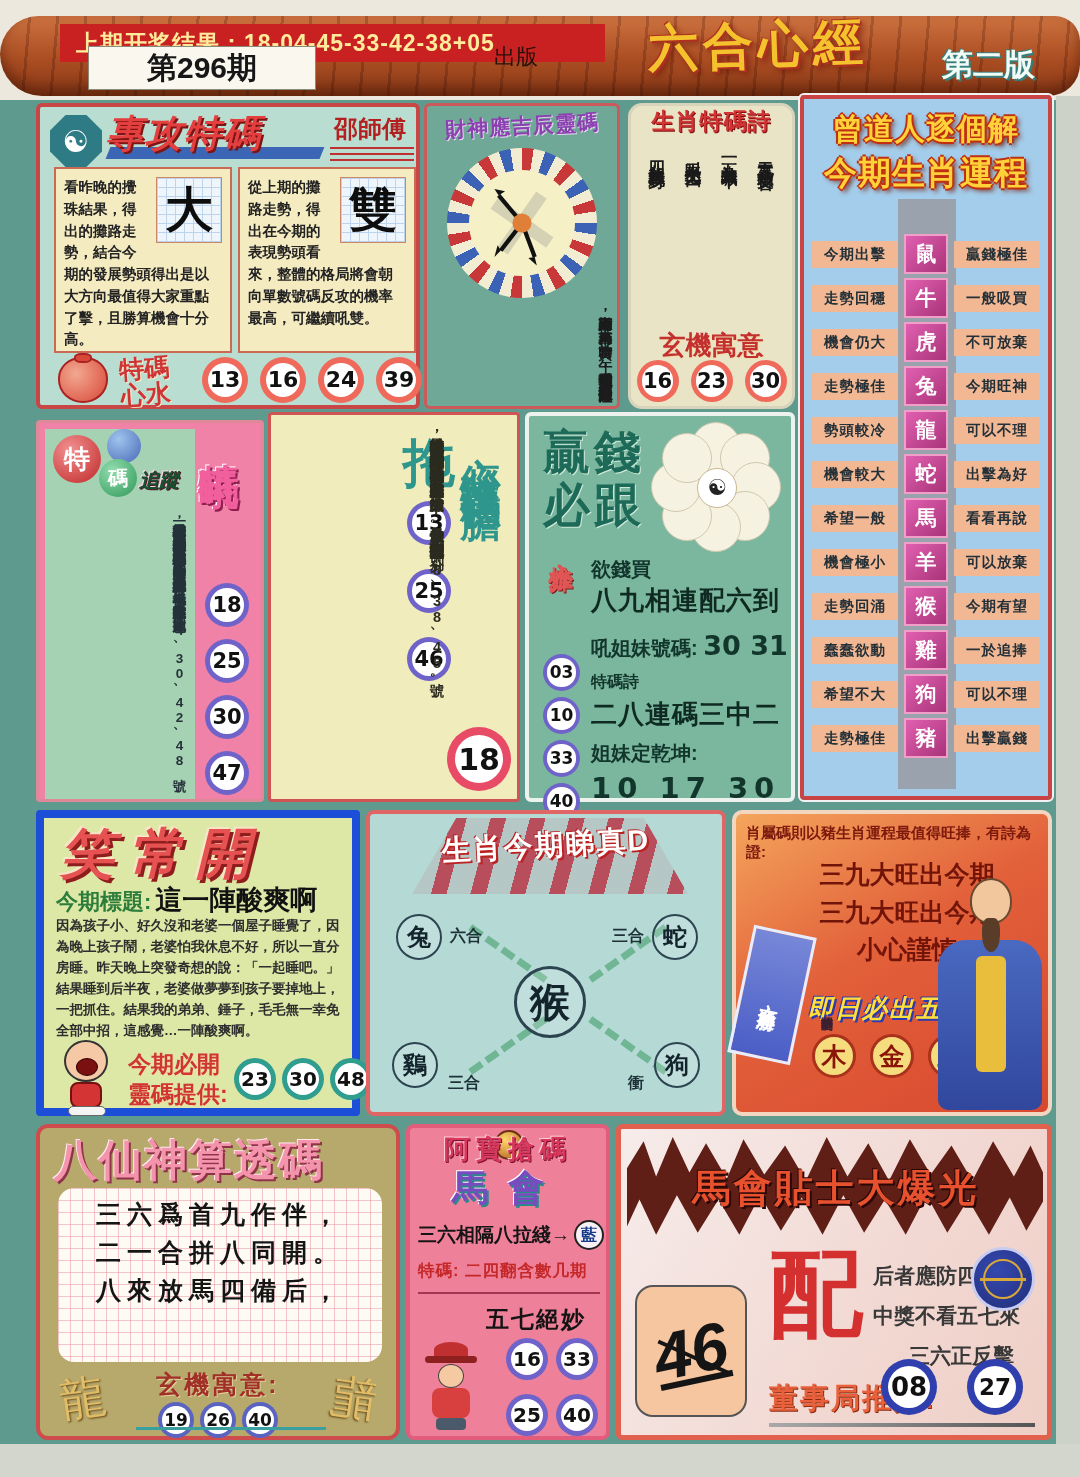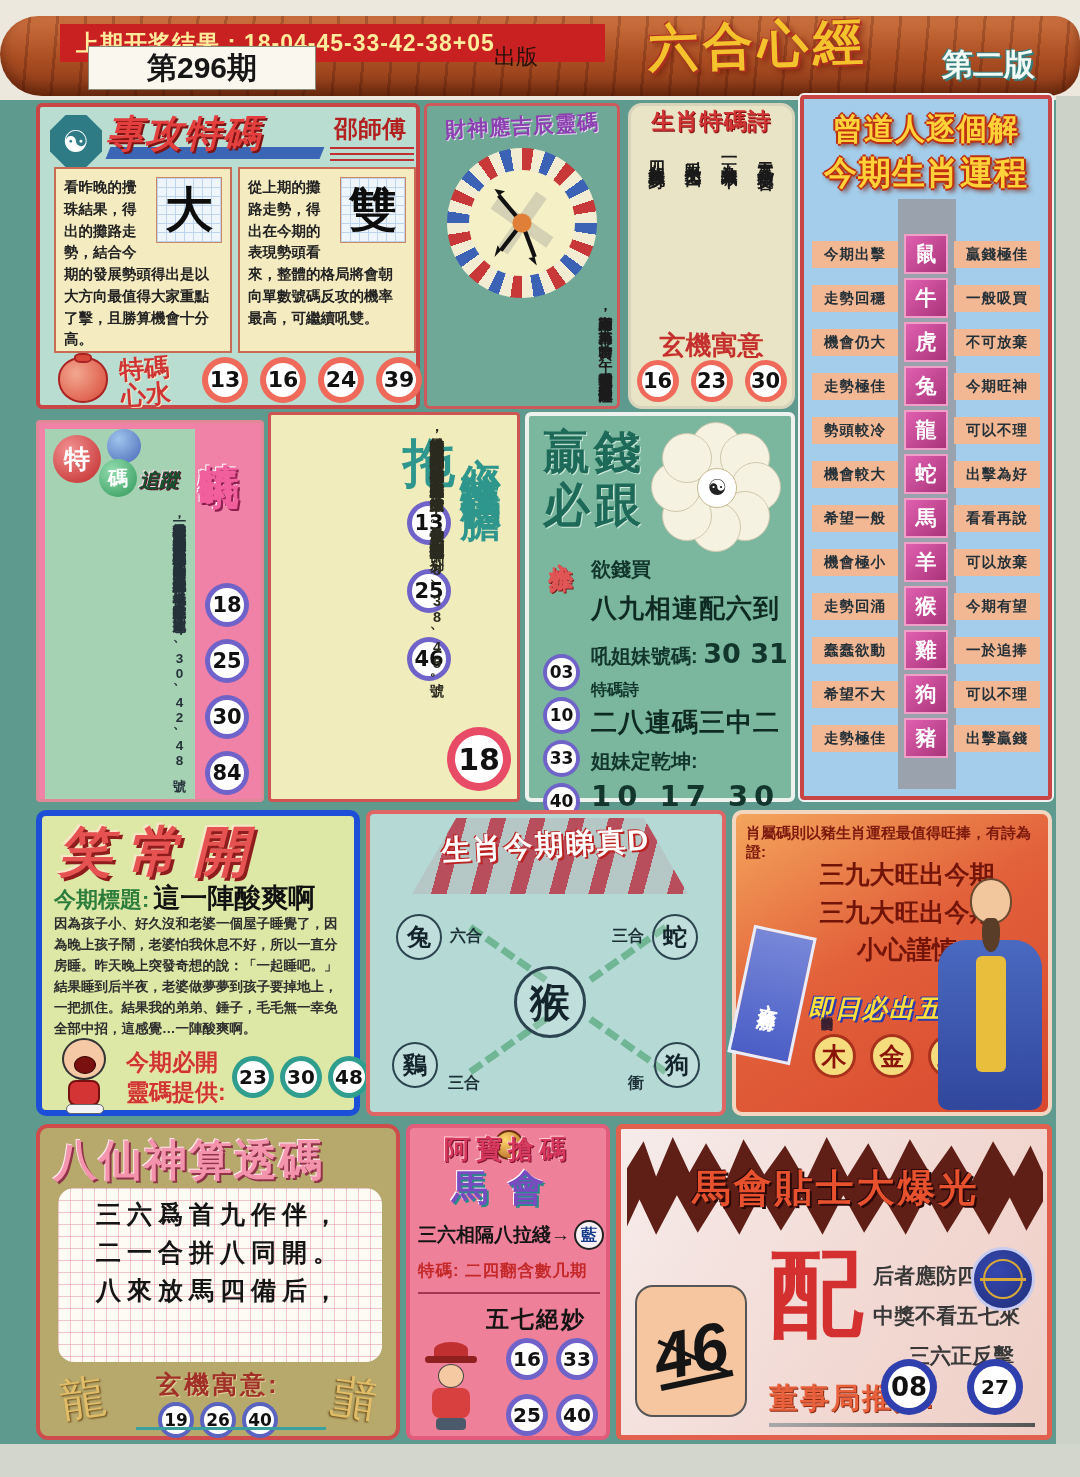--- a/index.html
+++ b/index.html
@@ -119,29 +119,29 @@
 .petal:nth-of-type(3){transform:translate(40px,0)}.petal:nth-of-type(4){transform:translate(29px,29px)}
 .petal:nth-of-type(5){transform:translate(0,40px)}.petal:nth-of-type(6){transform:translate(-29px,29px)}
 .petal:nth-of-type(7){transform:translate(-40px,0)}.petal:nth-of-type(8){transform:translate(-29px,-29px)}
 .fcenter{position:absolute;left:46px;top:46px;width:40px;height:40px;border-radius:50%;background:#fff;
   border:1px solid #c8b890;font-size:22px;color:#222}
 .g-side{left:16px;top:128px;height:112px;font-size:24px;font-weight:900;color:#e05555;letter-spacing:2px;
   text-shadow:1px 1px 0 #7a1a1a}
 .g-balls{left:14px;top:238px;display:flex;flex-direction:column;gap:6px}
 .g-content{left:62px;top:140px;width:198px;color:#12352c}
 .g-l1{font-size:20px;font-weight:800}
-.g-l2{font-size:26px;font-weight:900;color:#0e2a22;margin-top:8px;letter-spacing:1px}
+.g-l2{font-size:26px;font-weight:900;color:#0e2a22;letter-spacing:1px}
 .g-l3{font-size:20px;font-weight:800;margin-top:12px}.g-l3 b{font-size:27px;font-family:"DejaVu Sans",sans-serif}
 .g-l4{font-size:16px;font-weight:800;margin-top:10px}
 .g-l5{font-size:26px;font-weight:900;color:#0e2a22;margin-top:4px;letter-spacing:1px}
 .g-l6{font-size:20px;font-weight:800;margin-top:8px}
 .g-l7{font-size:29px;font-weight:900;margin-top:4px;letter-spacing:6px;font-family:"DejaVu Sans",sans-serif}
 
 
-#ph{left:36px;top:810px;width:324px;height:306px;background:#dde7a6;border:6px solid #1d4ed8;border-radius:10px}
+#ph{left:36px;top:810px;width:324px;height:306px;background:#dde7a6;border:8px solid #1d4ed8;border-radius:4px}
 .h-title{left:16px;top:0;font-size:54px;font-weight:900;font-style:italic;color:#e65252;letter-spacing:14px;
   text-shadow:3px 3px 0 #8f1d1d,-2px -2px 0 #f6e6c6}
 .h-sub{left:12px;top:64px;font-size:22px;font-weight:900;color:#2c7d3c}
 .h-sub b{font-size:27px;color:#111;margin-left:4px}
 .h-body{left:12px;top:98px;width:296px;font-size:13.5px;line-height:1.55;color:#2e2e2e;font-weight:700}
 .h-cartoon{left:8px;top:222px;width:70px;height:78px}
 .lh-head{position:absolute;left:12px;top:0;width:44px;height:42px;border-radius:50%;background:#f5c9a6;border:2px solid #333}
 .lh-mouth{position:absolute;left:24px;top:18px;width:22px;height:18px;border-radius:50%;background:#7a1010;border:1px solid #300}
 .lh-body{position:absolute;left:18px;top:42px;width:32px;height:26px;border-radius:8px;background:#d43434;border:2px solid #711}
 .lh-legs{position:absolute;left:16px;top:66px;width:38px;height:10px;background:#f4f4f4;border:1px solid #666;border-radius:5px}
@@ -440,21 +440,21 @@
       <span class="ball purple" style="width:44px;height:44px">
           <b style="font-size:21px">18</b>
         </span>
       <span class="ball purple" style="width:44px;height:44px">
           <b style="font-size:21px">25</b>
         </span>
       <span class="ball purple" style="width:44px;height:44px">
           <b style="font-size:21px">30</b>
         </span>
       <span class="ball purple" style="width:44px;height:44px">
-          <b style="font-size:21px">84</b>
+          <b style="font-size:21px">47</b>
         </span>
     </div>
   </div>
 
   <div id="pf" class="abs">
     <div class="f-title abs vert">心經連碼穩膽</div>
     <div class="f-tuo abs">拖</div>
     <div class="f-tballs abs">
       <span class="ball purple" style="width:44px;height:44px">
           <b style="font-size:21px">13</b>
@@ -662,21 +662,21 @@
     <div class="m-hand abs flexc">
       <span class="m-46">46</span>
       <span class="m-slash"></span>
     </div>
     <div class="m-flabel abs">董事局推介:</div>
     <div class="m-balls abs">
       <span class="ball blue" style="width:56px;height:56px">
           <b style="font-size:26px">08</b>
         </span>
       <span class="ball blue" style="width:56px;height:56px">
-          <b style="font-size:20px">27</b>
+          <b style="font-size:23px">27</b>
         </span>
     </div>
     <div class="m-line abs"></div>
   </div>
 
   <div class="bottomstrip abs"></div>
   <div class="rmargin abs"></div>
 </div>
 
 </body></html>

